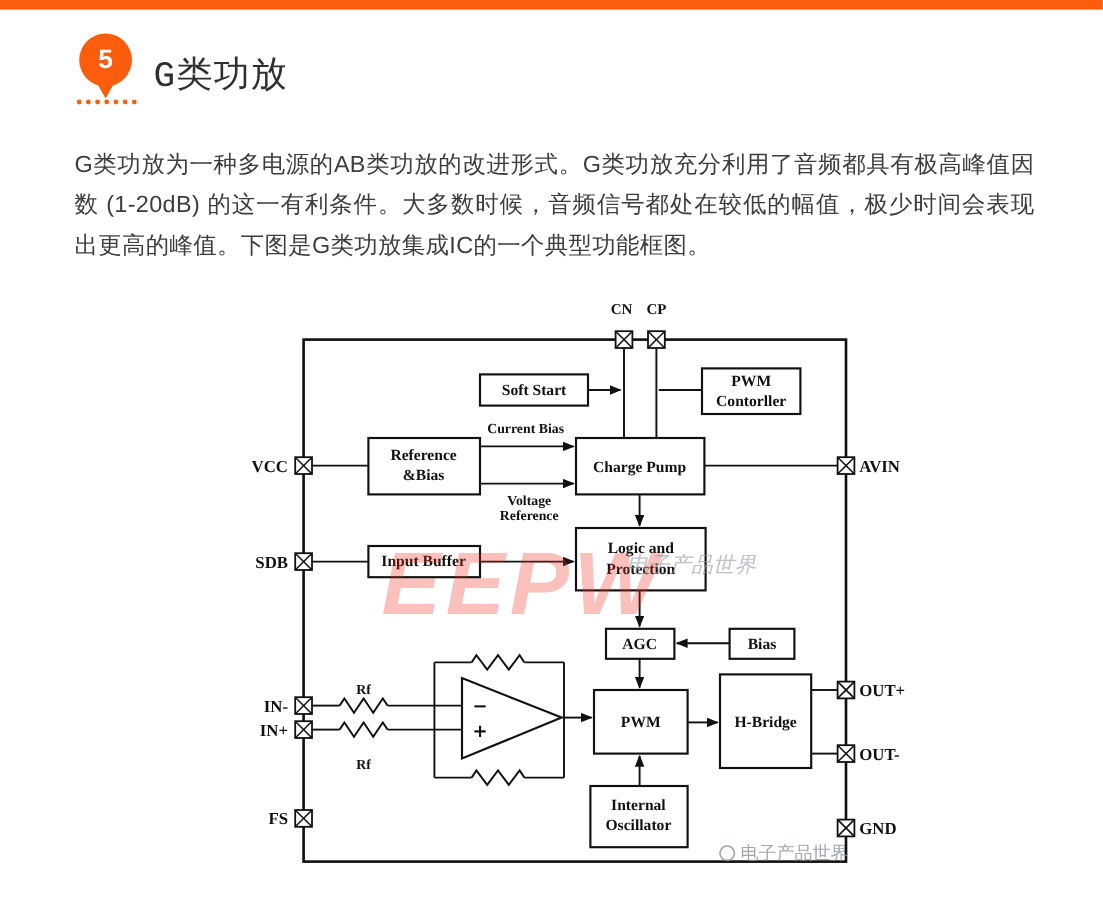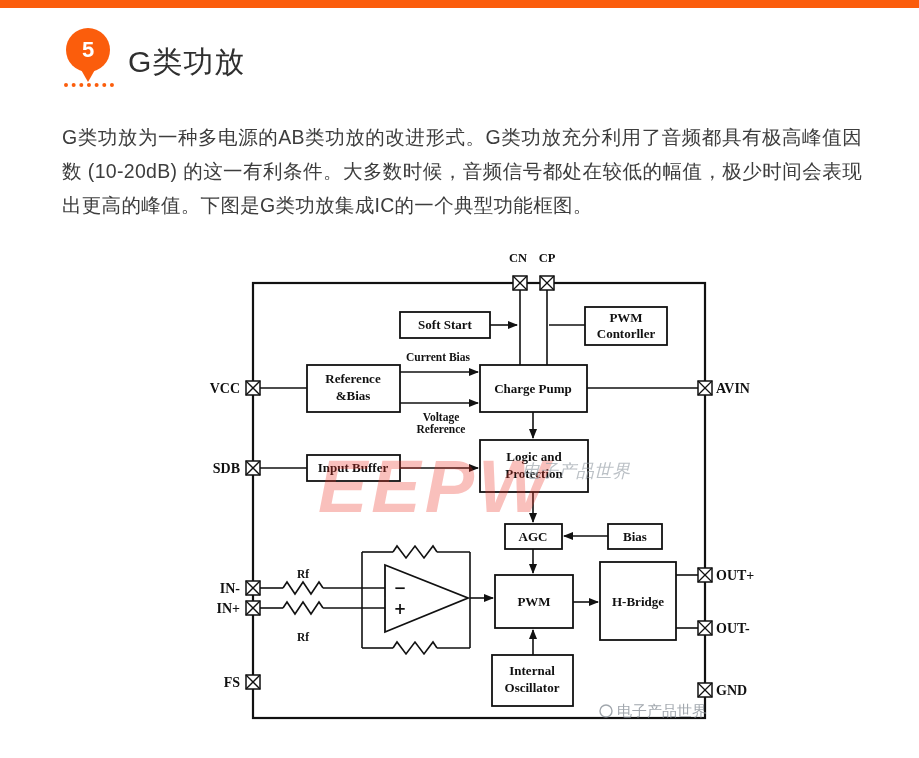--- a/index.html
+++ b/index.html
@@ -14,21 +14,21 @@
     color:#fff;font-size:22px;font-weight:bold;z-index:2;
   }
   .pin-tail{
     position:absolute;left:80px;top:68px;width:0;height:0;z-index:1;
     border-left:8px solid transparent;border-right:8px solid transparent;
     border-top:14px solid var(--accent,#fb5d0c);
   }
   .pin-dots{position:absolute;left:64px;top:83px;width:50px;border-bottom:4px dotted var(--accent,#fb5d0c);}
   .title{
     position:absolute;left:128px;top:42px;margin:0;font-size:30px;font-weight:500;
-    color:#2f2f2f;letter-spacing:1px;
+    color:#2f2f2f;letter-spacing:1px;font-family:Liberation Mono, monospace;
   }
   .body-text{
     position:absolute;left:62px;top:120px;width:800px;margin:0;
     font-size:19.5px;line-height:34px;color:#3d3d3d;text-align:justify;letter-spacing:0.3px;
   }
   .diagram{position:absolute;left:0;top:240px;width:919px;height:505px;}
   svg .wire{stroke:#111;stroke-width:1.6;fill:none;}
   svg .res{stroke:#111;stroke-width:1.6;fill:none;}
   svg .blockrect{fill:#fff;stroke:#111;stroke-width:1.8;}
   svg .outer{fill:none;stroke:#111;stroke-width:2.2;}
@@ -53,21 +53,21 @@
 
 <div>
   <div class="pin-tail"></div>
   <div class="pin-circle">
     <span>5</span>
   </div>
   <div class="pin-dots"></div>
   <h1 class="title">G类功放</h1>
 </div>
 
-<p class="body-text">G类功放为一种多电源的AB类功放的改进形式。G类功放充分利用了音频都具有极高峰值因数 (10-20dB) 的这一有利条件。大多数时候，音频信号都处在较低的幅值，极少时间会表现出更高的峰值。下图是G类功放集成IC的一个典型功能框图。</p>
+<p class="body-text">G类功放为一种多电源的AB类功放的改进形式。G类功放充分利用了音频都具有极高峰值因数 (1-20dB) 的这一有利条件。大多数时候，音频信号都处在较低的幅值，极少时间会表现出更高的峰值。下图是G类功放集成IC的一个典型功能框图。</p>
 
 <div class="diagram">
 <svg width="919" height="505" viewBox="0 240 919 505">
   <defs>
     <marker id="arr" viewBox="0 0 10 8" markerWidth="10" markerHeight="8" refX="9" refY="4" orient="auto" markerUnits="userSpaceOnUse">
       <path d="M0,0 L10,4 L0,8 Z" fill="#111"></path>
     </marker>
   </defs>
 
   <rect class="outer" x="253" y="283" width="452" height="435"></rect>

